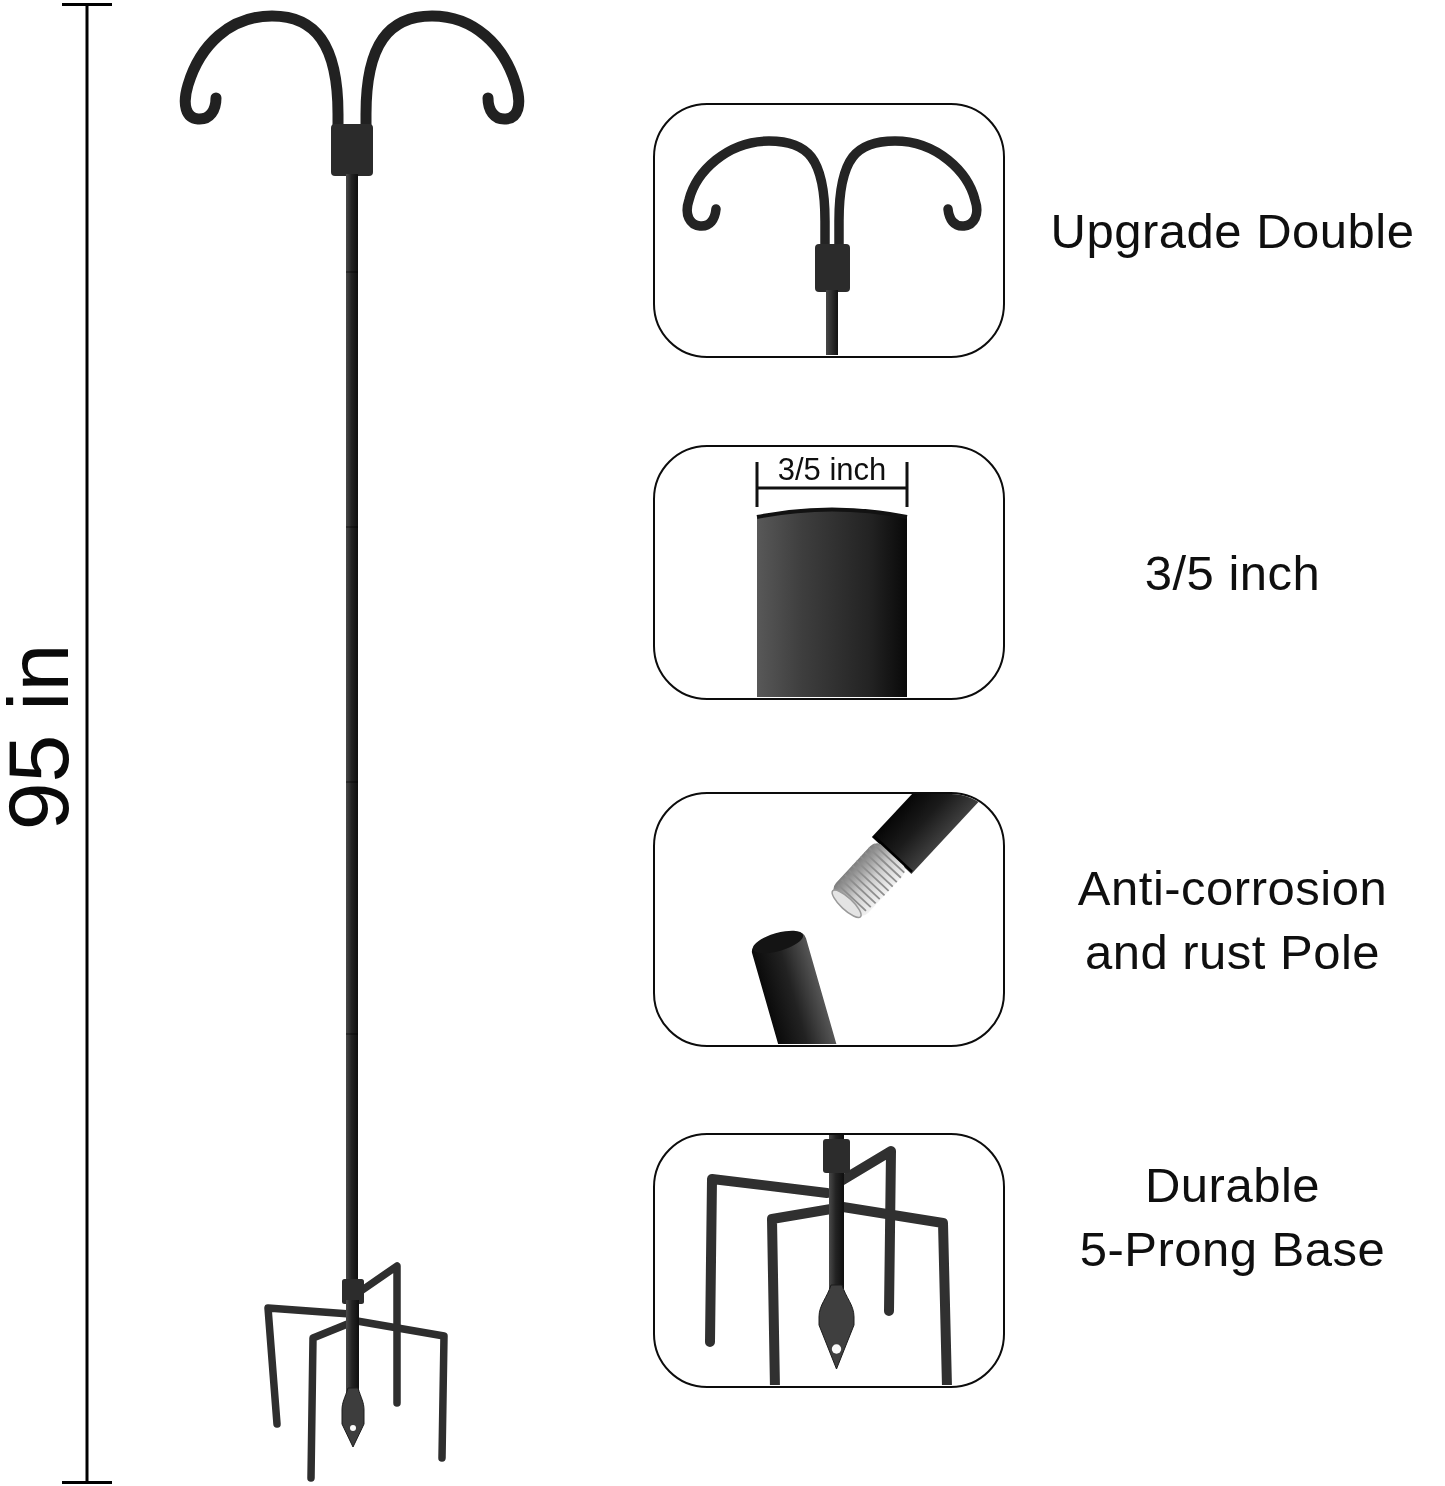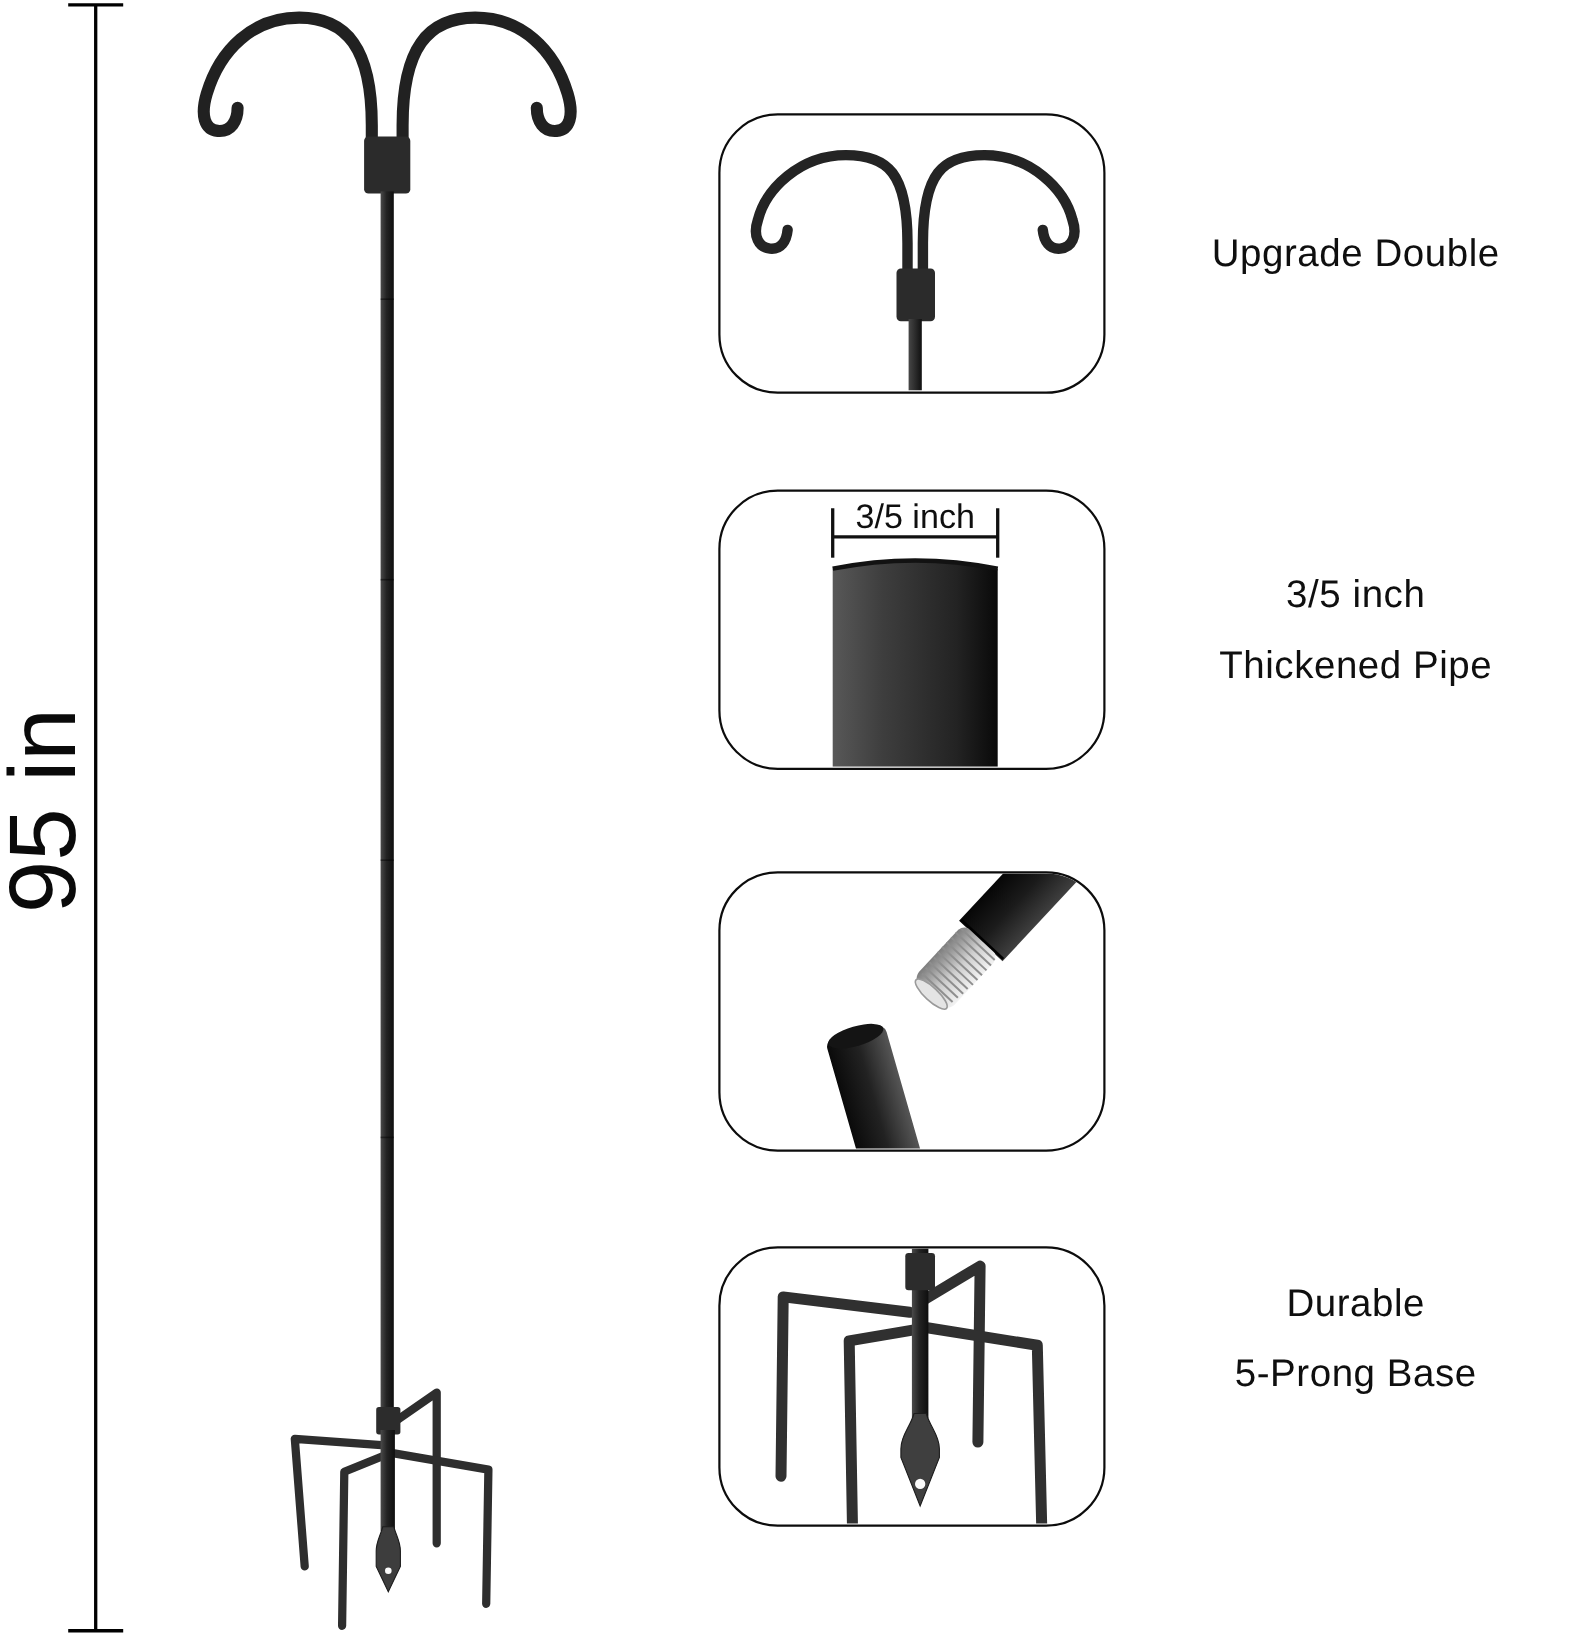--- a/index.html
+++ b/index.html
@@ -22,21 +22,21 @@
     overflow:hidden;
     background:#ffffff;
   }
   .feature-box svg{position:absolute;left:0;top:0;}
   .feature-text{
     position:absolute;
     left:1020px;width:425px;height:255px;
     display:flex;flex-direction:column;
     justify-content:center;align-items:center;
     text-align:center;
-    font-size:35px;line-height:64px;
+    font-size:49px;line-height:64px;
     color:#0f0f0f;
     letter-spacing:0.5px;
   }
 </style>
 </head>
 <body>
 
 <div class="canvas">
 
   <svg class="main-art" width="645" height="1486" viewBox="0 0 645 1486">
@@ -120,21 +120,20 @@
         <line x1="252" y1="15" x2="252" y2="60"></line>
         <line x1="102" y1="41" x2="252" y2="41"></line>
       </g>
       <text x="177" y="33" text-anchor="middle" font-size="31" fill="#0f0f0f">3/5 inch</text>
       <path d="M 102 70 Q 177 55 252 70 L 252 250 L 102 250 Z" fill="url(#cylGrad)"></path>
       <path d="M 102 70 Q 177 55 252 70" fill="none" stroke="#121212" stroke-width="4"></path>
     </svg>
   </div>
   <div class="feature-text" style="top:445px">
     <span>3/5 inch</span>
-    <span>Thickened Pipe</span>
   </div>
 
   <div class="feature-box" style="top:792px">
     <svg width="347" height="250" viewBox="0 0 347 250">
       <defs>
         <linearGradient id="rodGradA" x1="0" y1="0" x2="0" y2="1">
           <stop offset="0" stop-color="#3f3f3f"></stop>
             <stop offset="0.5" stop-color="#1b1b1b"></stop>
             <stop offset="1" stop-color="#060606"></stop>
         </linearGradient>
@@ -168,20 +167,24 @@
         <ellipse cx="68" cy="0" rx="6" ry="19" fill="#e4e4e4" stroke="#9a9a9a" stroke-width="1.5"></ellipse>
         <line x1="0" y1="-26" x2="0" y2="26" stroke="#000000" stroke-width="2.5"></line>
       </g>
 
       <g transform="translate(123 148) rotate(74)">
         <rect x="-4" y="-28" width="170" height="56" rx="8" fill="url(#rodGradB)"></rect>
         <ellipse cx="0" cy="0" rx="9" ry="26" fill="#141414"></ellipse>
       </g>
     </svg>
   </div>
+  <div class="feature-text" style="top:792px">
+    <span>Anti-corrosion</span>
+    <span>and rust Pole</span>
+  </div>
 
   <div class="feature-box" style="top:1133px">
     <svg width="347" height="250" viewBox="0 0 347 250">
       <defs>
         <linearGradient id="poleGrad4" x1="0" y1="0" x2="1" y2="0">
           <stop offset="0" stop-color="#4a4a4a"></stop>
             <stop offset="0.45" stop-color="#232323"></stop>
             <stop offset="1" stop-color="#0e0e0e"></stop>
         </linearGradient>
       </defs>

